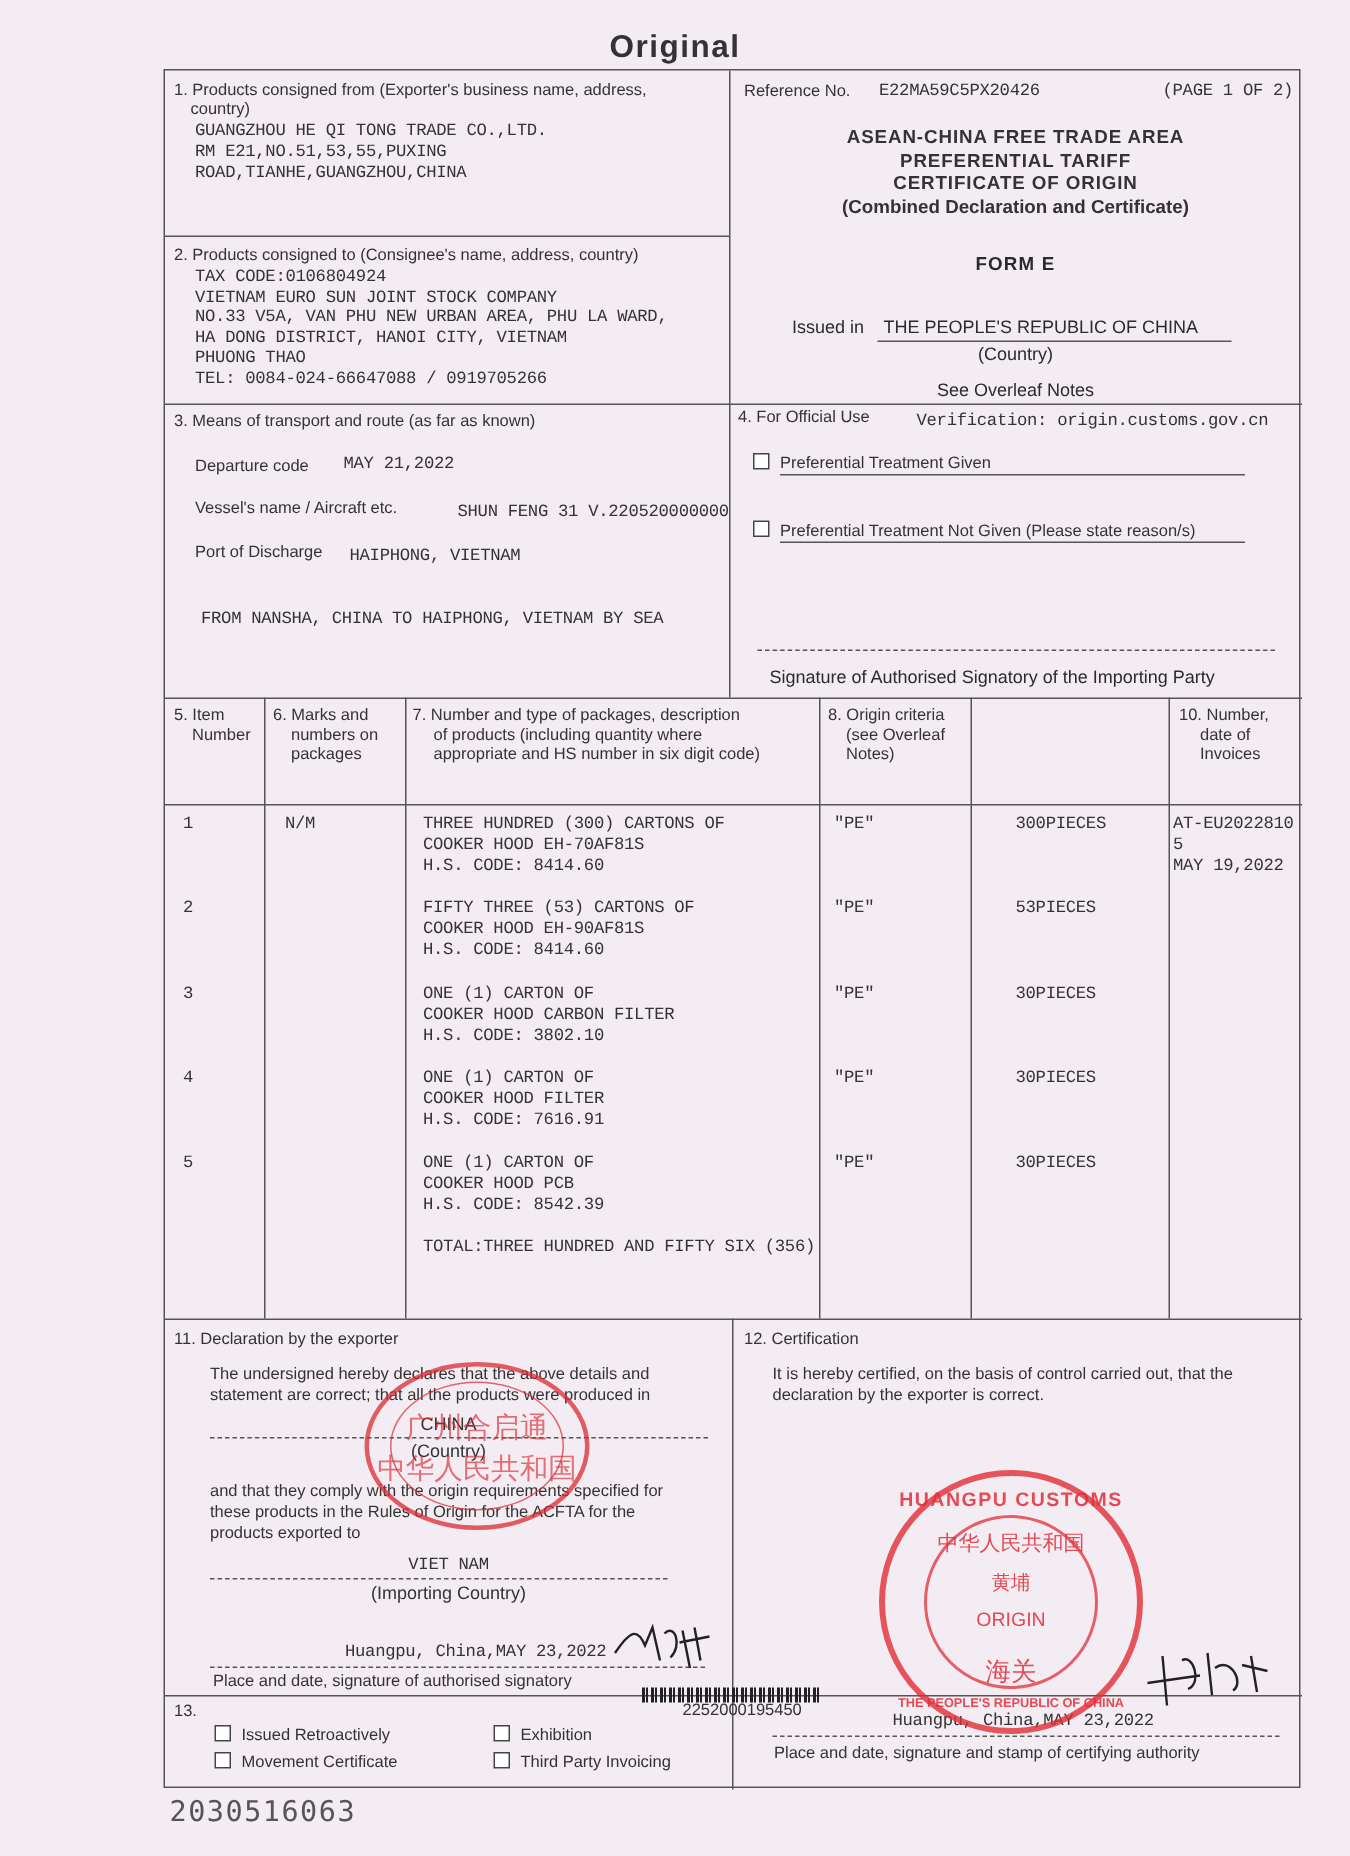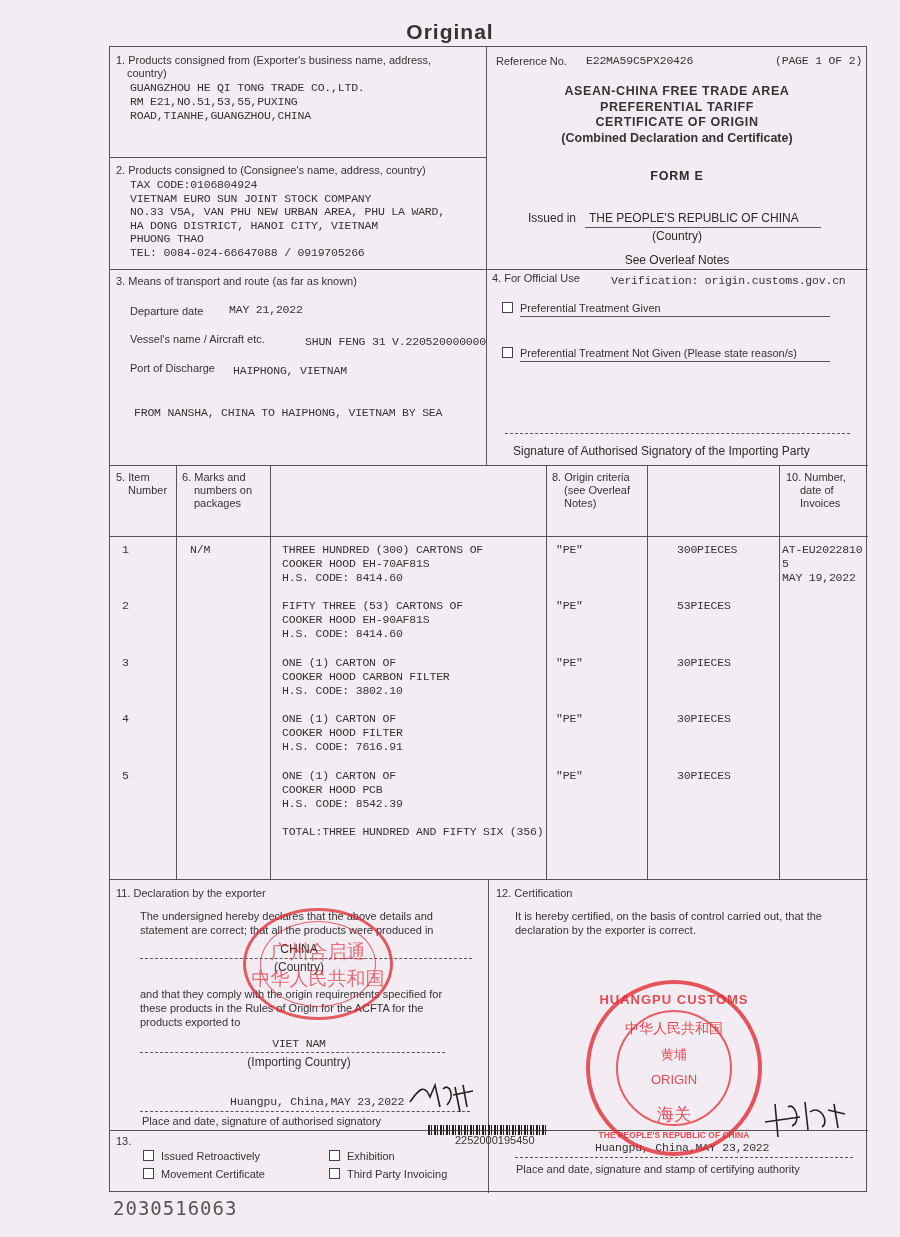--- a/index.html
+++ b/index.html
@@ -91,21 +91,21 @@
   <div class="abs mono" style="left:20px;top:131px;line-height:13.5px;">
     <div>TAX CODE:0106804924</div>
     <div>VIETNAM  EURO SUN JOINT STOCK COMPANY</div>
     <div>NO.33 V5A, VAN PHU NEW URBAN AREA, PHU LA WARD,</div>
     <div>HA DONG DISTRICT, HANOI CITY, VIETNAM</div>
     <div>PHUONG THAO</div>
     <div>TEL: 0084-024-66647088 / 0919705266</div>
   </div>
 
   <div class="abs lbl" style="left:6px;top:228px;">3. Means of transport and route (as far as known)</div>
-  <div class="abs lbl" style="left:20px;top:258px;">Departure date</div>
+  <div class="abs lbl" style="left:20px;top:258px;">Departure code</div>
   <div class="abs mono" style="left:119px;top:256px;">MAY 21,2022</div>
   <div class="abs lbl" style="left:20px;top:286px;">Vessel's name / Aircraft etc.</div>
   <div class="abs mono" style="left:195px;top:288px;">SHUN FENG 31 V.220520000000</div>
   <div class="abs lbl" style="left:20px;top:315px;">Port of Discharge</div>
   <div class="abs mono" style="left:123px;top:317px;">HAIPHONG, VIETNAM</div>
   <div class="abs mono" style="left:24px;top:359px;">FROM NANSHA, CHINA TO HAIPHONG, VIETNAM BY SEA</div>
 
   <div class="abs lbl" style="left:386px;top:8px;">Reference No.</div>
   <div class="abs mono" style="left:476px;top:7px;">E22MA59C5PX20426</div>
   <div class="abs mono" style="left:665px;top:7px;">(PAGE 1 OF 2)</div>
@@ -136,20 +136,25 @@
   <div class="abs" style="left:403px;top:397px;font-size:12px;">Signature of Authorised Signatory of the Importing Party</div>
 
   <div class="abs hdr-c" style="left:6px;top:424px;">
     <div>5. Item</div>
     <div style="padding-left:12px;">Number</div>
   </div>
   <div class="abs hdr-c" style="left:72px;top:424px;">
     <div>6. Marks and</div>
     <div style="padding-left:12px;">numbers on</div>
     <div style="padding-left:12px;">packages</div>
+  </div>
+  <div class="abs hdr-c" style="left:165px;top:424px;">
+    <div>7. Number and type of packages, description</div>
+    <div style="padding-left:14px;">of products (including quantity where</div>
+    <div style="padding-left:14px;">appropriate and HS number in six digit code)</div>
   </div>
   <div class="abs hdr-c" style="left:442px;top:424px;">
     <div>8. Origin criteria</div>
     <div style="padding-left:12px;">(see Overleaf</div>
     <div style="padding-left:12px;">Notes)</div>
   </div>
   <div class="abs hdr-c" style="left:676px;top:424px;">
     <div>10. Number,</div>
     <div style="padding-left:14px;">date of</div>
     <div style="padding-left:14px;">Invoices</div>

